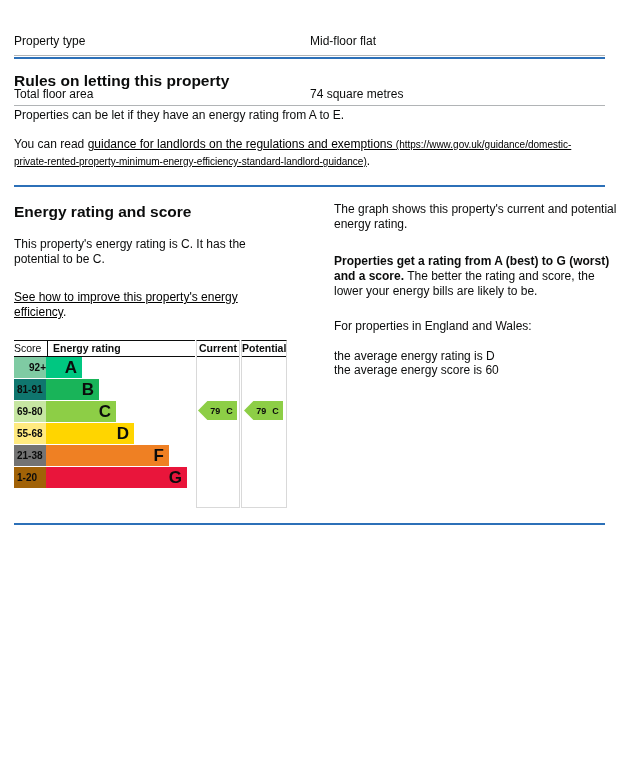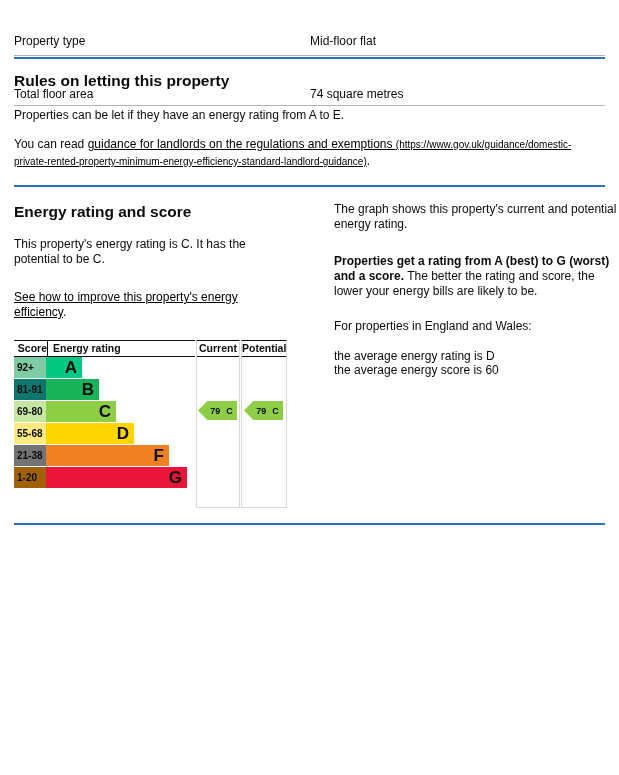--- a/index.html
+++ b/index.html
@@ -16,21 +16,21 @@
   h2.section-heading{position:absolute;left:14px;margin:0;font-size:15.5px;font-weight:bold;color:#0b0c0c;}
 
   p.body-text{position:absolute;margin:0;font-size:12px;line-height:15px;color:#0b0c0c;}
   a.gov-link{color:#000000;text-decoration:underline;cursor:pointer;}
   .url-small{font-size:10px;}
 
   
   .epc-chart{position:absolute;left:14px;top:340px;width:273px;height:169px;font-size:12px;}
   .rating-table{position:absolute;left:0;top:0;width:181px;height:169px;border-top:1px solid #0b0c0c;}
   .rating-header{position:relative;height:15px;border-bottom:1px solid #0b0c0c;}
-  .score-h{position:absolute;left:0;top:0;width:33px;text-align:right;font-size:10.5px;font-weight:bold;line-height:15px;}
+  .score-h{position:absolute;left:0;top:0;width:33px;text-align:left;font-size:10.5px;font-weight:normal;line-height:15px;}
   .rating-h{position:absolute;left:39px;top:0;font-size:10.5px;font-weight:bold;line-height:15px;}
   .header-vline{position:absolute;left:33px;top:0;width:1px;height:15px;background:#0b0c0c;}
   .band-rows{position:absolute;left:0;top:16px;width:181px;}
   .band-row{position:relative;height:22px;}
   .score-cell{position:absolute;left:0;top:0;width:32px;height:21px;box-sizing:border-box;padding-left:3px;font-size:10px;font-weight:bold;line-height:21px;}
   .band-bar{position:absolute;left:32px;top:0;height:21px;text-align:right;}
   .band-letter{display:inline-block;padding-right:5px;font-size:17px;font-weight:bold;line-height:21px;color:#0b0c0c;}
   .rating-col{position:absolute;top:0;height:168px;box-sizing:border-box;border:1px solid #d9d9d9;border-top:1px solid #0b0c0c;background:#fff;}
   .col-current{left:182px;width:44px;}
   .col-potential{left:227px;width:46px;}
@@ -72,21 +72,21 @@
 
 <div class="epc-chart">
   <div class="rating-table">
     <div class="rating-header">
       <span class="score-h">Score</span>
       <span class="header-vline"></span>
       <span class="rating-h">Energy rating</span>
     </div>
     <div class="band-rows">
         <div class="band-row">
-          <div class="score-cell" style="background: rgb(127, 203, 163);">92+</div>
+          <div class="score-cell" style="background: rgb(127, 203, 163); text-align: right;">92+</div>
           <div class="band-bar" style="width: 36px; background: rgb(0, 199, 129);"><span class="band-letter">A</span></div>
         </div>
         <div class="band-row">
           <div class="score-cell" style="background: #0f766e;">81-91</div>
           <div class="band-bar" style="width: 53px; background: rgb(25, 180, 89);"><span class="band-letter">B</span></div>
         </div>
         <div class="band-row">
           <div class="score-cell" style="background: rgb(198, 230, 162);">69-80</div>
           <div class="band-bar" style="width: 70px; background: rgb(141, 206, 70);"><span class="band-letter">C</span></div>
         </div>

